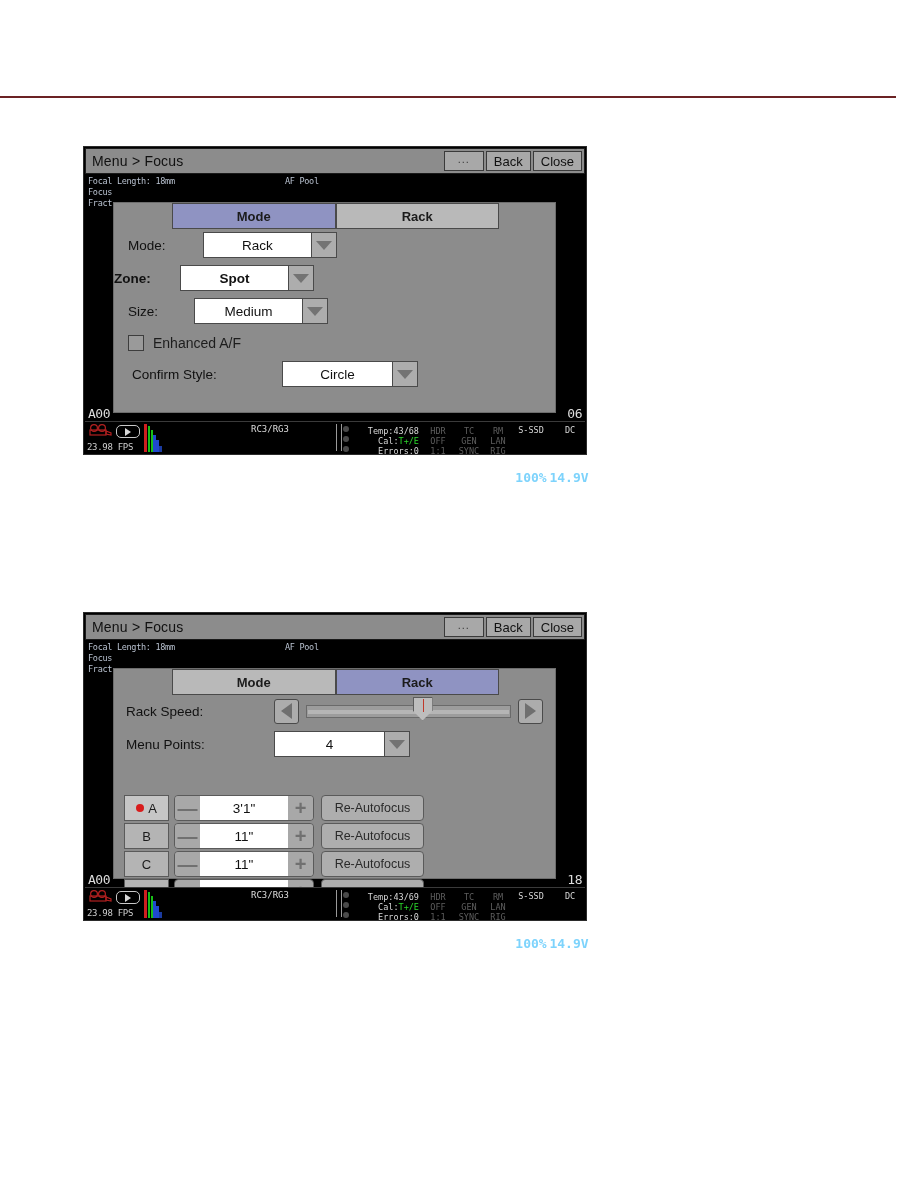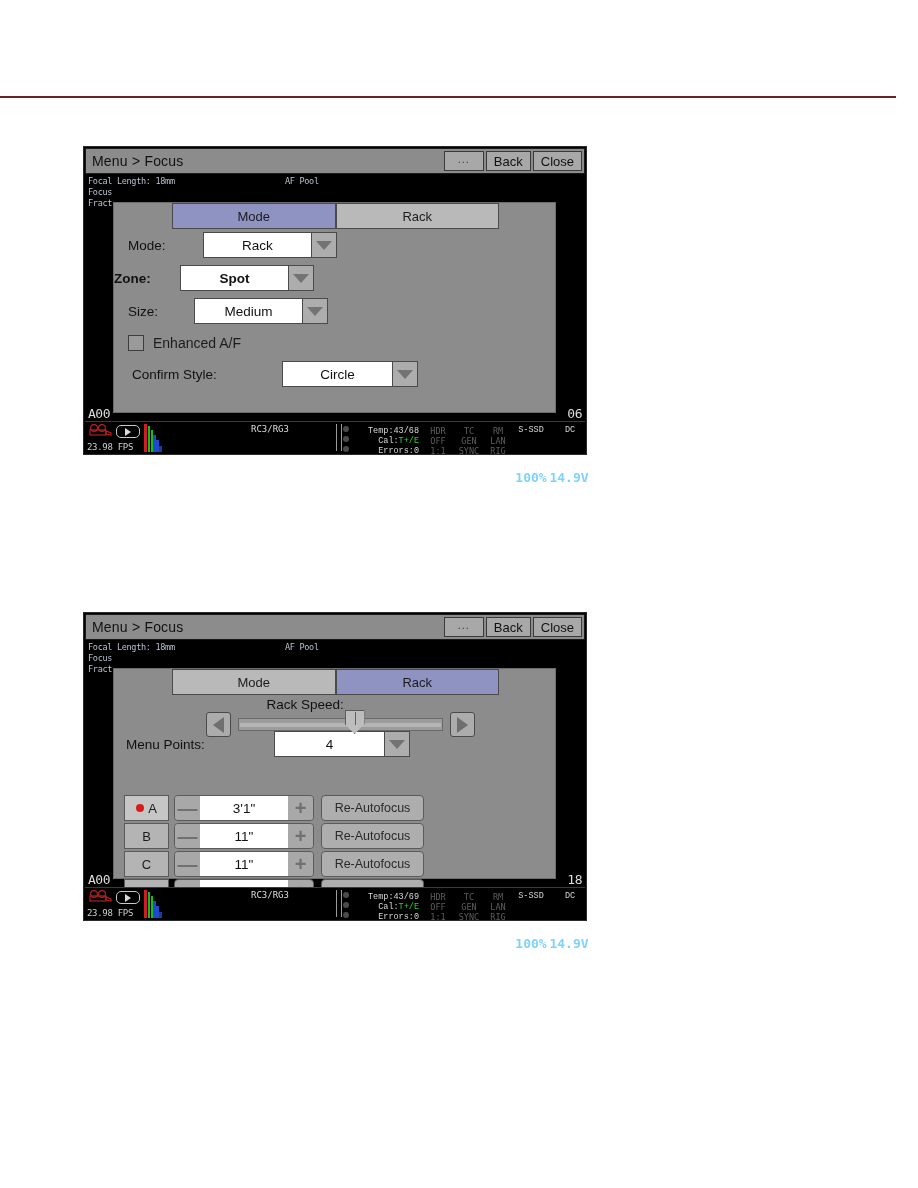--- a/index.html
+++ b/index.html
@@ -131,20 +131,21 @@
     box-sizing: border-box;
   }
 
   .tabs {
     position: absolute;
     left: 58px;
     top: -0px;
     width: 327px;
     height: 26px;
     display: flex;
+    font-weight: bold;
   }
   .tab {
     flex: 1;
     display: flex;
     align-items: center;
     justify-content: center;
     font-size: 13px;
     color: #1b1b1b;
     border: 1px solid #4a4a4a;
     box-sizing: border-box;
@@ -346,21 +347,21 @@
     text-align:center; color:#dcdcdc; font-size:9px;
   }
   .hud-sep {
     position:absolute; top:2px; width:1px; height:27px; background:#9a9a9a;
   }
   .hud-dots { position:absolute; left:258px; top:4px; }
   .hud-dot {
     width:6px;height:6px;border-radius:50%;background:#4a4a4a;margin-bottom:4px;
   }
   .hud-col { position:absolute; font-size:8.5px; line-height:10px; }
-  .hud-lbl { color:#d7d7d7;font-family:Liberation Mono, monospace; }
+  .hud-lbl { color:#d7d7d7; }
   .hud-dim { color:#5e5e5e; }
   .hud-green { color:#2bd62b; }
   .hud-big { color:#7dd3fc; font-size:13px; font-weight:bold;margin-top:34px; }
 </style>
 </head>
 <body>
 
 <div class="page-rule"></div>
 
 <div class="shot shot-1">
@@ -511,21 +512,21 @@
     <div class="vid-bl">A00</div>
     <div class="vid-br">18</div>
 
     <div class="dlg">
       <div class="tabs">
         <div class="tab">Mode</div>
         <div class="tab active">Rack</div>
       </div>
 
       <div class="form">
-        <div class="row" style="padding-left:12px;flex-direction:column;">
+        <div class="row" style="padding-left:12px;">
           <div class="lbl" style="width:148px;">Rack Speed:</div>
           <div class="slider-wrap">
             <div class="arrow-btn">
                 <i class="tri-left"></i>
               </div>
             <div class="track" style="width:205px; margin:0 7px;">
               <div class="inner"></div>
               <div class="thumb" style="left:52%;"></div>
             </div>
             <div class="arrow-btn">

